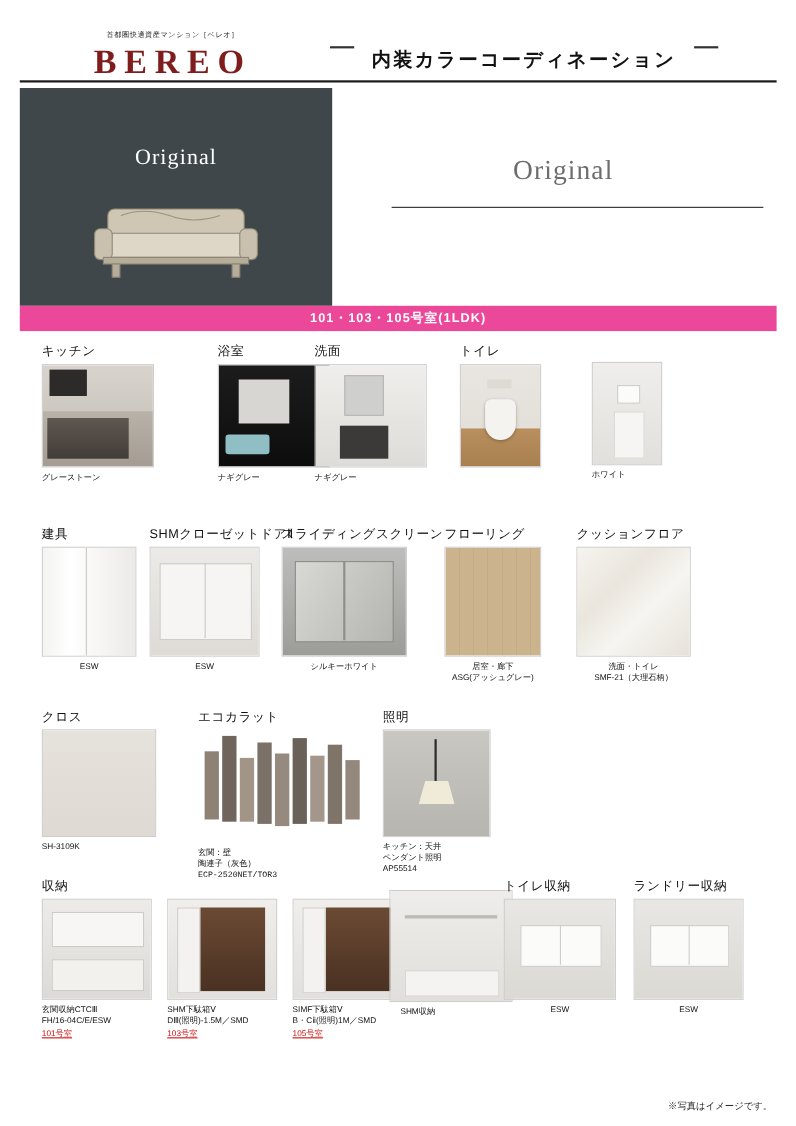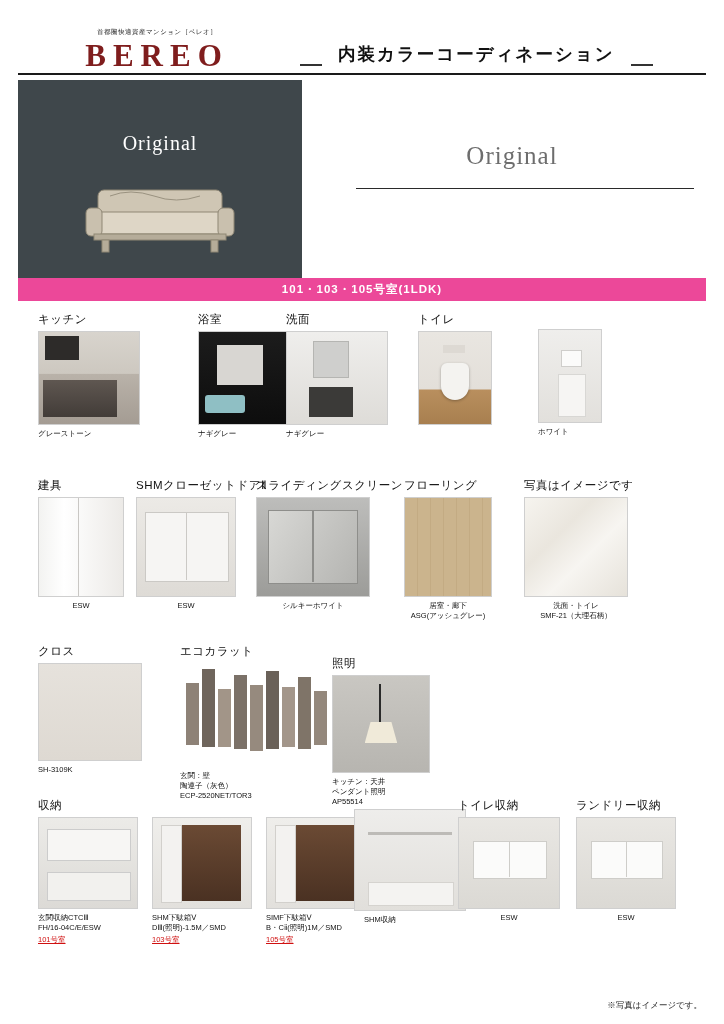--- a/index.html
+++ b/index.html
@@ -39,21 +39,21 @@
     font-weight: bold;
     font-family: "Liberation Serif", serif;
     color: #7f1d1d;
     line-height: 1;
   }
   .header-title-wrap {
     position: absolute;
     left: 300px;
     top: 42px;
     display: flex;
-    align-items: flex-end;
+    align-items: flex-start;
     gap: 16px;
   }
   .dash {
     width: 22px;
     height: 2px;
     background: #333;
     display: inline-block;
   }
   .header-title {
     font-size: 17.5px;
@@ -349,21 +349,21 @@
   </div>
   <div class="item" style="left:404px; top:0;">
     <div class="sec-title">フローリング</div>
     <div class="swatch" style="width:88px;height:100px;">
         <div class="ph floor-wood"></div>
       </div>
     <div class="cap" style="text-align:center;width:88px;">居室・廊下
 ASG(アッシュグレー)</div>
   </div>
   <div class="item" style="left:524px; top:0;">
-    <div class="sec-title">写真はイメージです</div>
+    <div class="sec-title">クッションフロア</div>
     <div class="swatch" style="width:104px;height:100px;">
         <div class="ph cushion-floor"></div>
       </div>
     <div class="cap" style="text-align:center;width:104px;">洗面・トイレ
 SMF-21（大理石柄）</div>
   </div>
 </div>
 
 <div class="section" style="top:644px;">
   <div class="item" style="left:38px; top:0;">
@@ -381,25 +381,25 @@
         <rect x="22" y="6" width="13" height="78" fill="#6f655c"></rect>
         <rect x="38" y="26" width="13" height="58" fill="#a29588"></rect>
         <rect x="54" y="12" width="13" height="74" fill="#7b7168"></rect>
         <rect x="70" y="22" width="13" height="66" fill="#968a7e"></rect>
         <rect x="86" y="8" width="13" height="78" fill="#6a6159"></rect>
         <rect x="102" y="24" width="13" height="60" fill="#a3968a"></rect>
         <rect x="118" y="14" width="13" height="72" fill="#7f7468"></rect>
         <rect x="134" y="28" width="13" height="54" fill="#94887c"></rect>
       </svg>
     </div>
-    <div class="cap" style="margin-top:10px;">玄関：壁
+    <div class="cap" style="margin-top:10px;font-family:Liberation Mono, monospace;">玄関：壁
 陶連子（灰色）
 ECP-2520NET/TOR3</div>
   </div>
-  <div class="item" style="left:332px; top:0;margin-top:12px;">
+  <div class="item" style="left:348px; top:0;">
     <div class="sec-title">照明</div>
     <div class="swatch" style="width:98px;height:98px;">
         <div class="ph light-ph"></div>
       </div>
     <div class="cap">キッチン：天井
 ペンダント照明
 AP55514</div>
   </div>
 </div>
 

